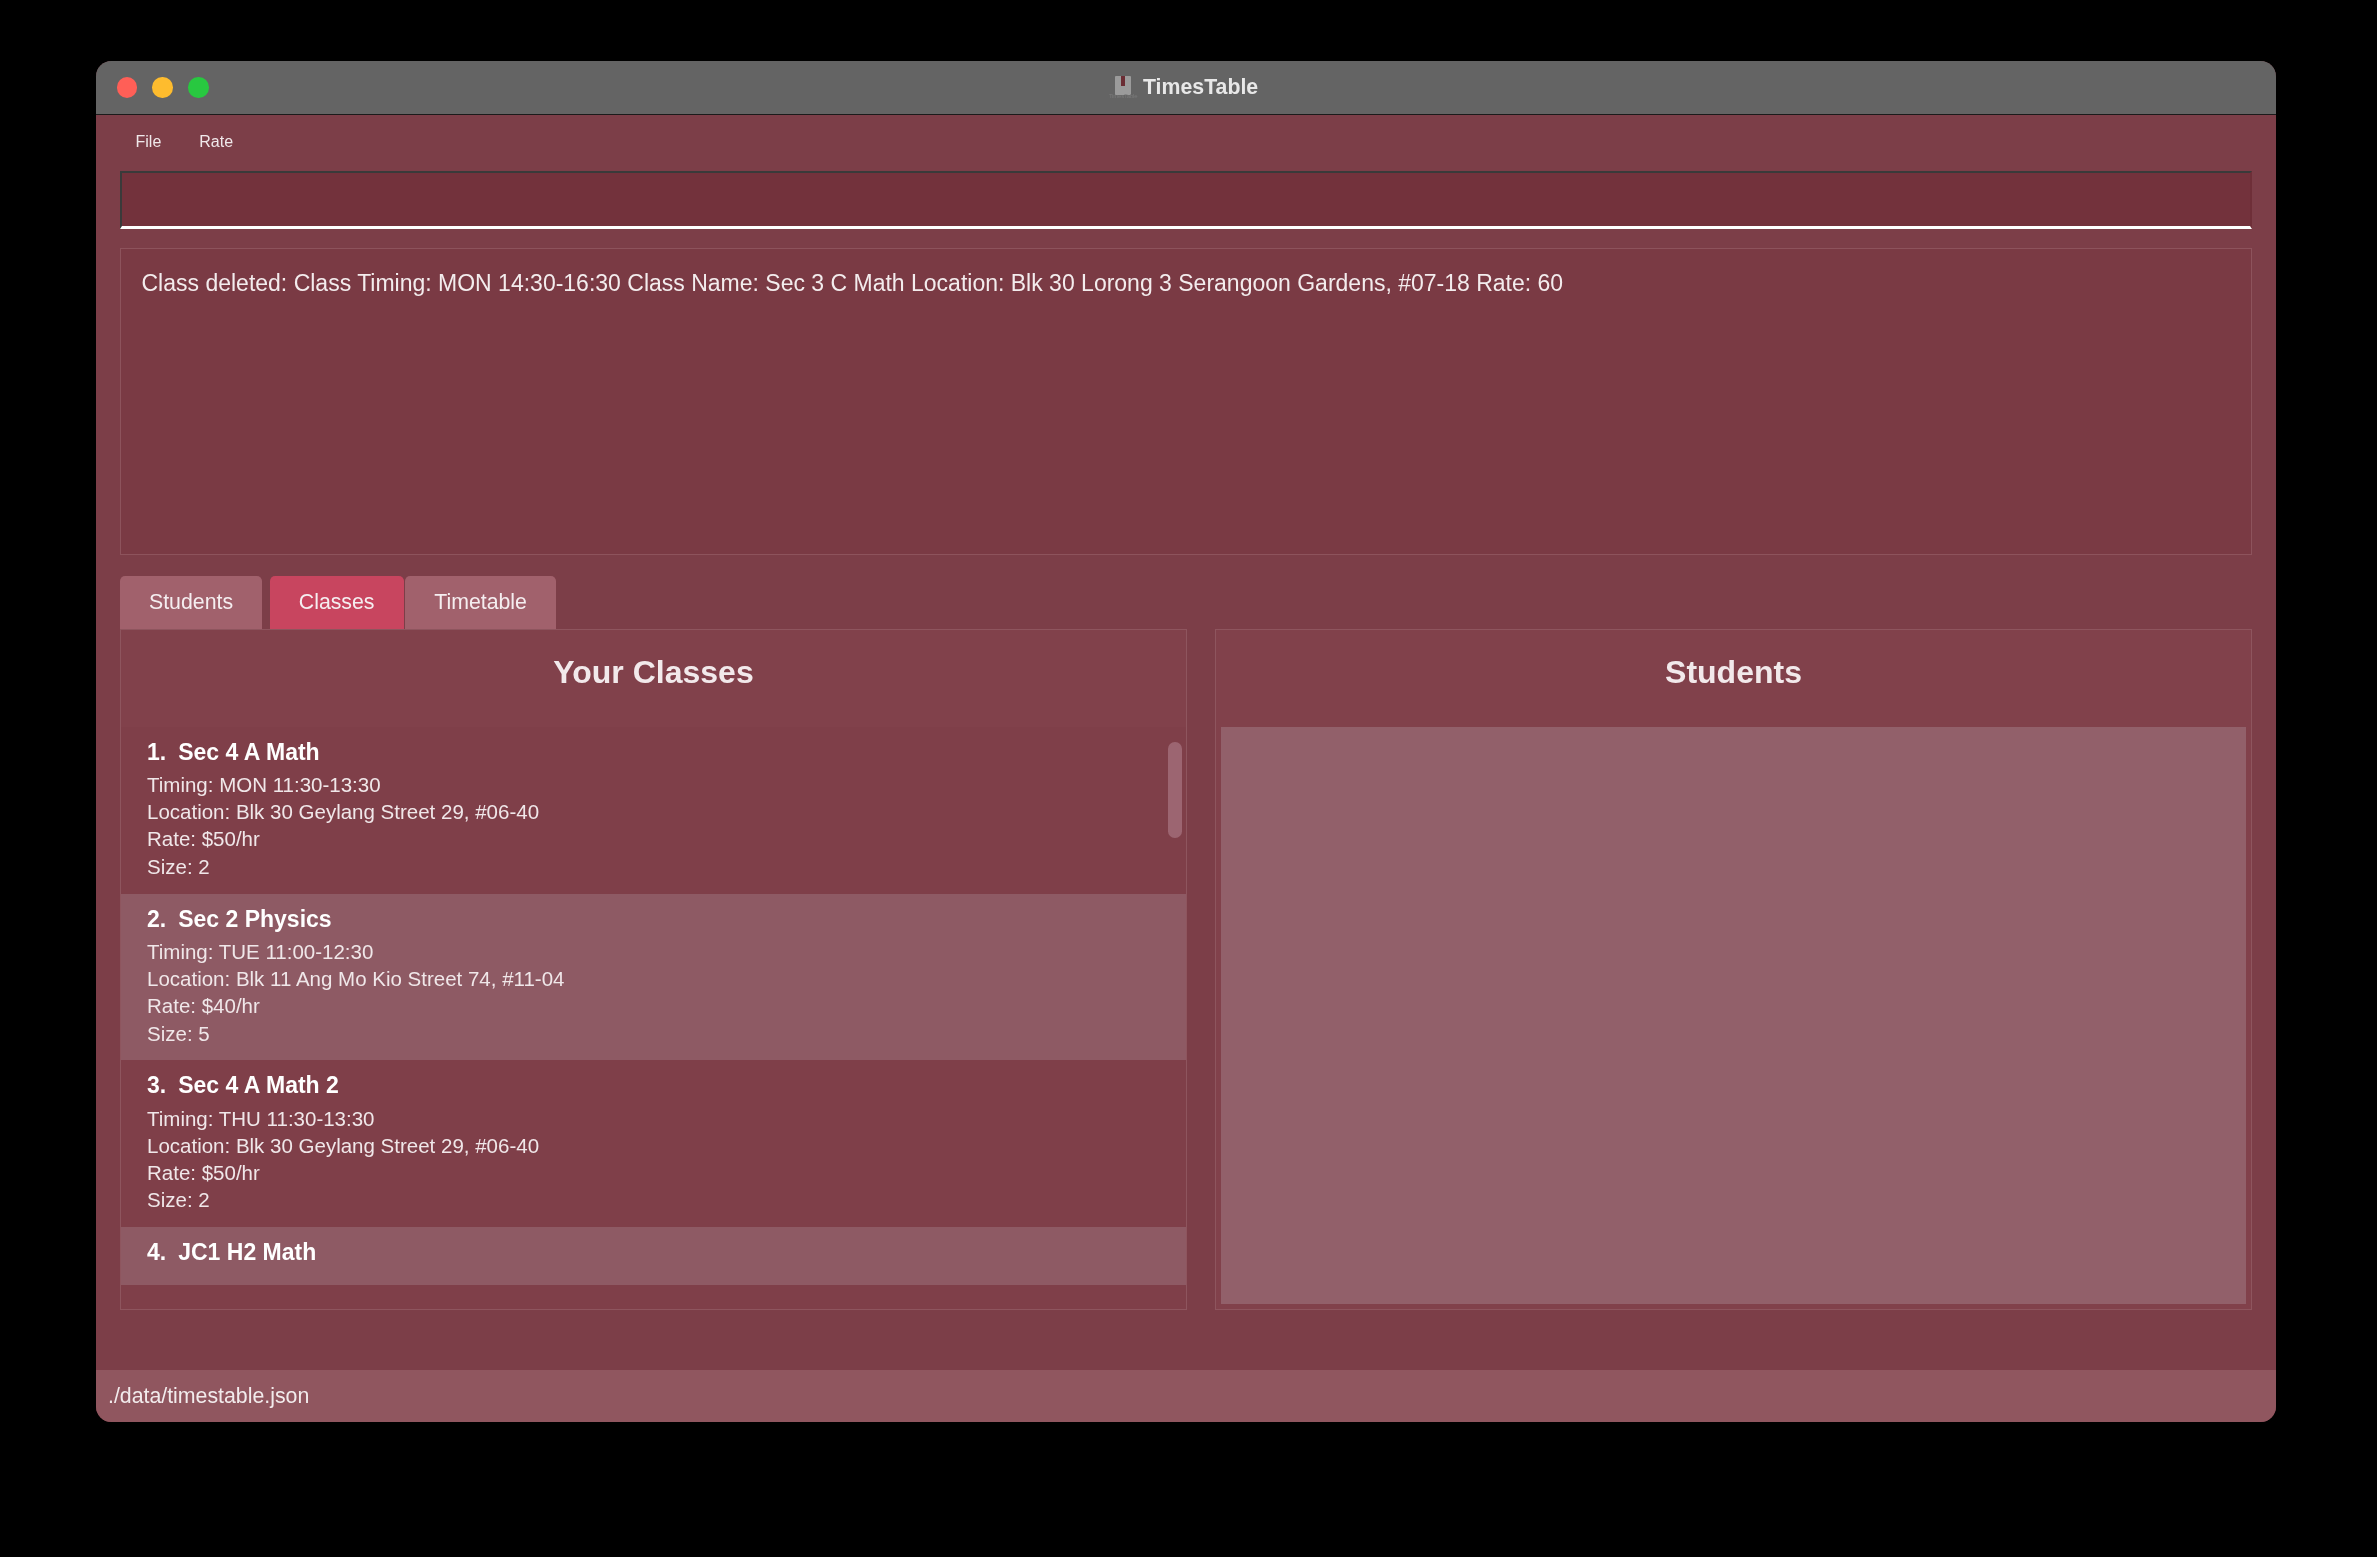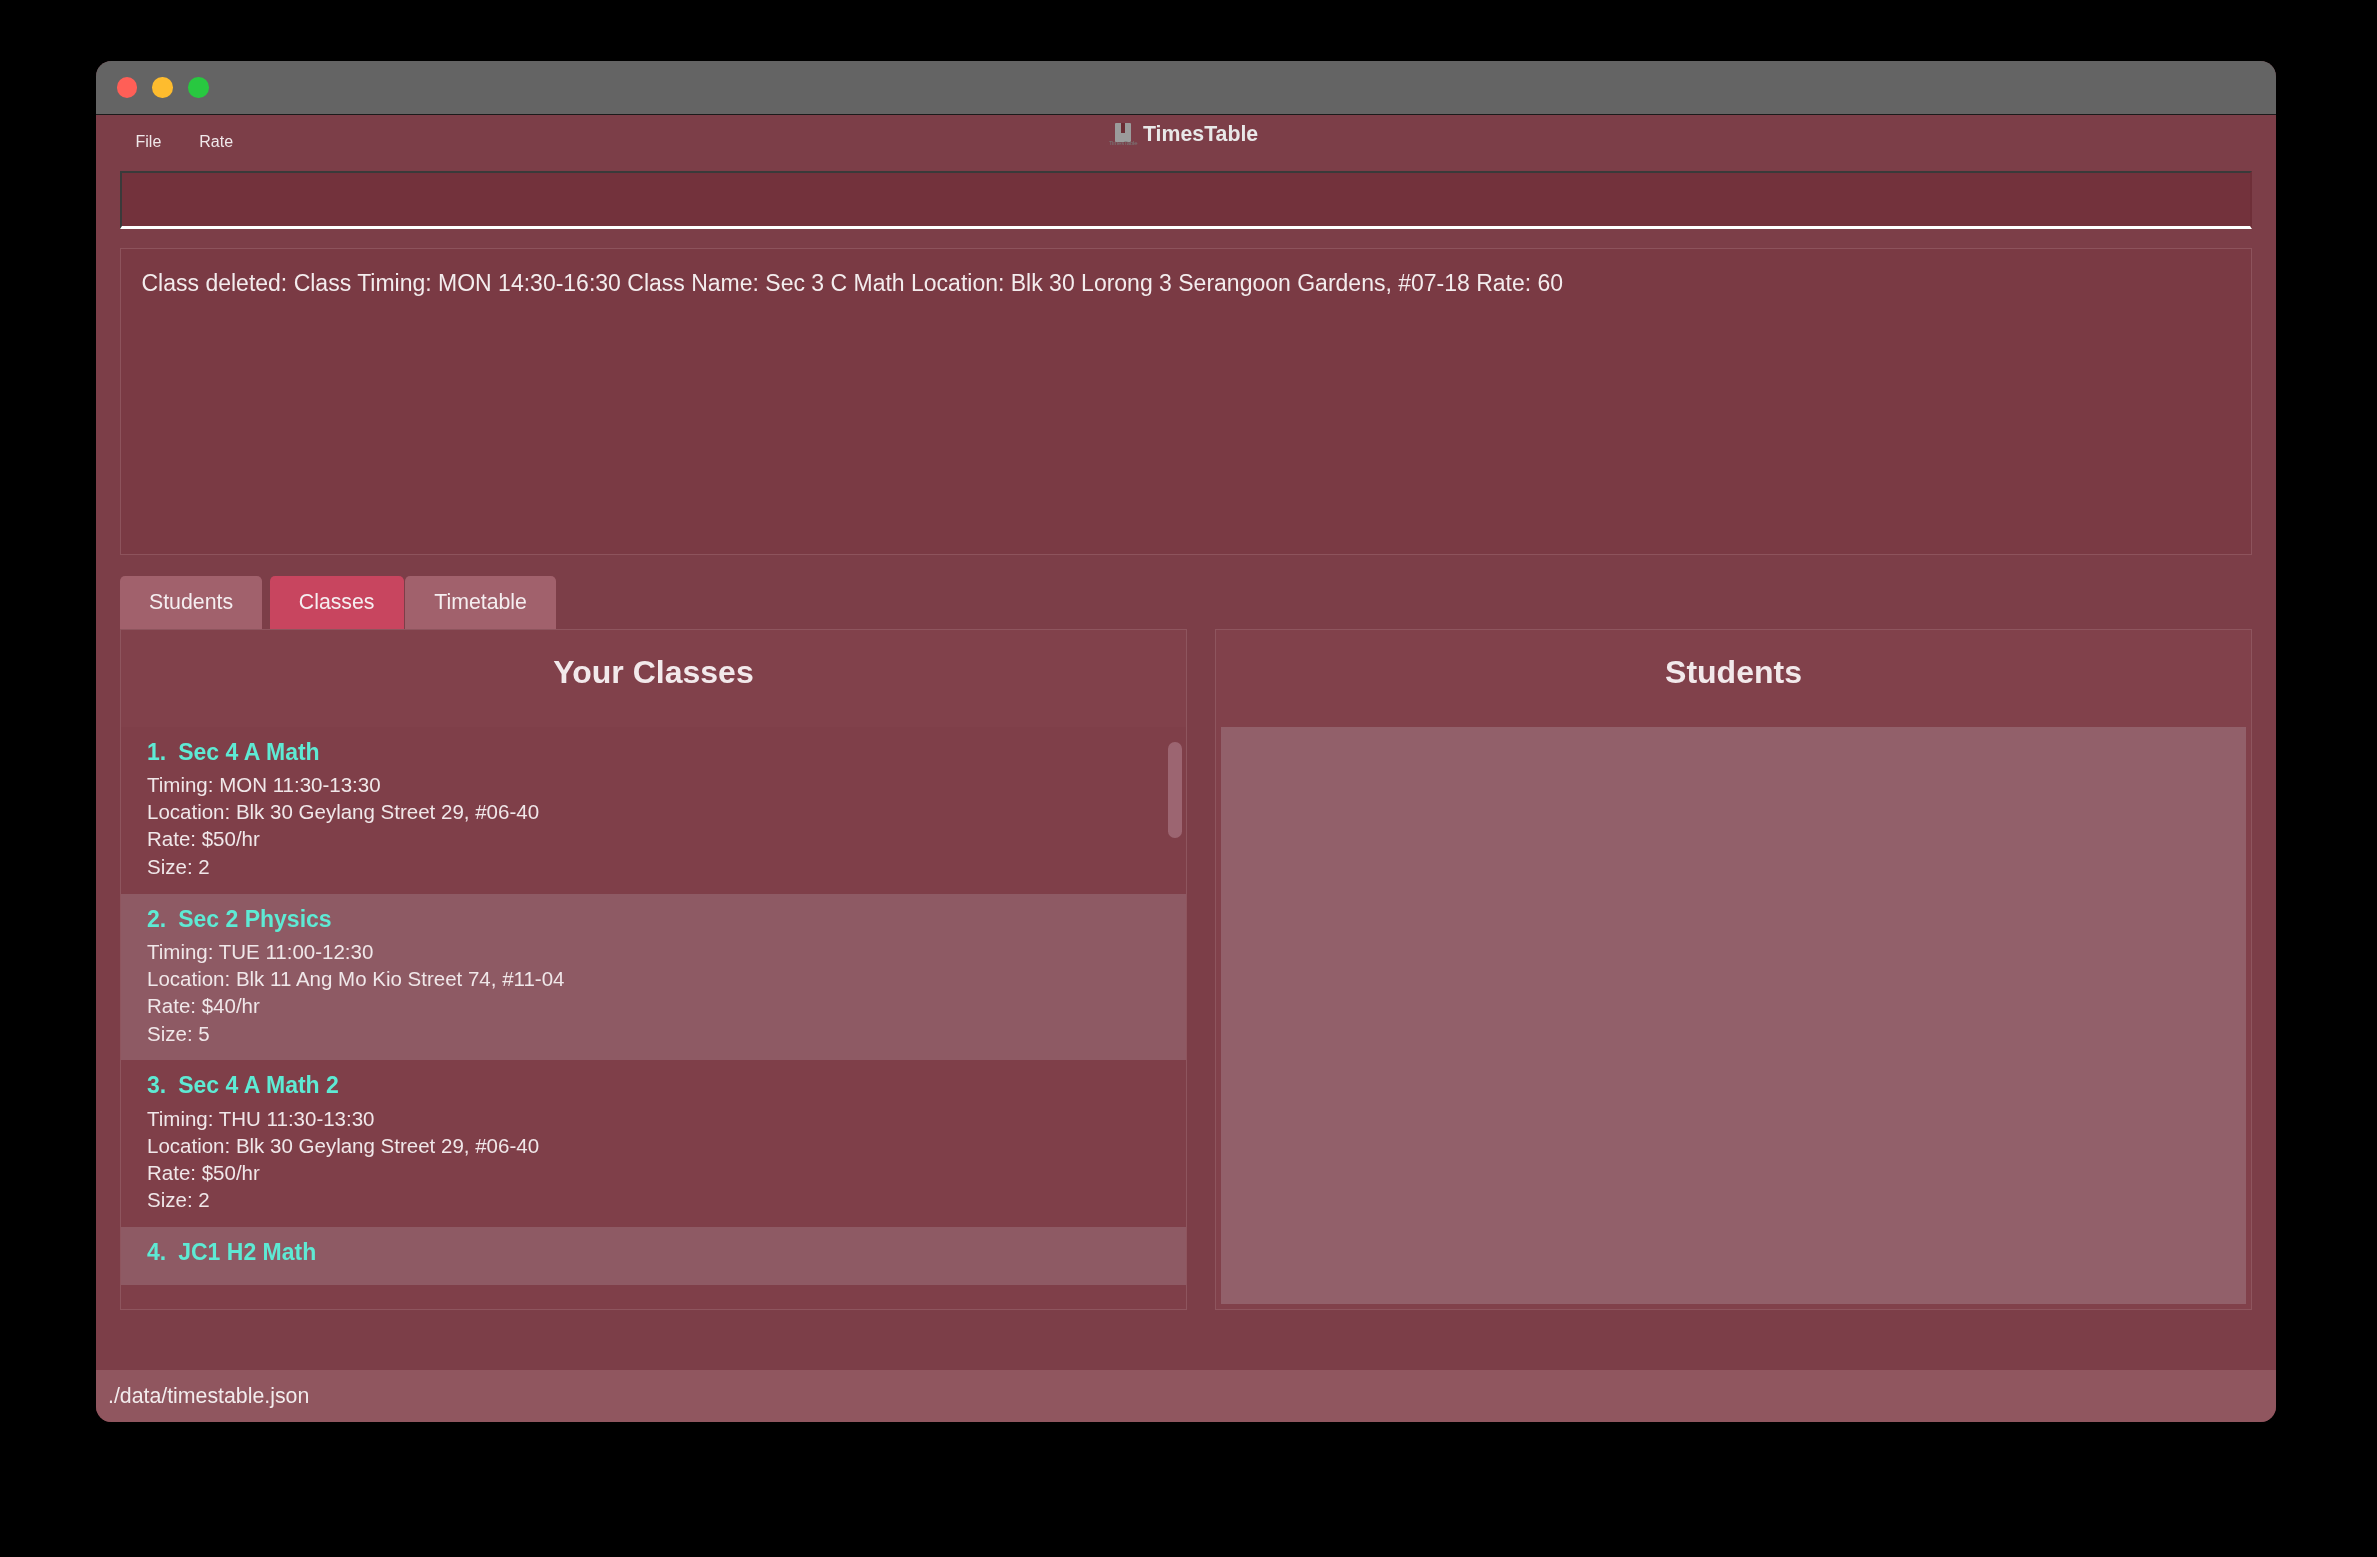--- a/index.html
+++ b/index.html
@@ -56,21 +56,20 @@
   .light.max    { background: #28c840; }
 
   .title-center {
     position: absolute;
     left: 0; right: 0; top: 0;
     height: 53px;
     display: flex;
     align-items: center;
     justify-content: center;
     gap: 10.2px;
-    margin-top: 47px;
   }
   .app-icon {
     position: relative;
     width: 19px;
     height: 24px;
     display: inline-block;
   }
   .app-icon .book {
     position: absolute;
     left: 1.7px; top: 0;
@@ -232,21 +231,21 @@
   }
 
   .class-item {
     padding: 12px 26px 13.7px 26px;
     box-sizing: border-box;
   }
   .class-item.alt { background: #8e5a64; }
   .class-item .ci-title {
     font-size: 23px;
     font-weight: bold;
-    color: #5eead4;
+    color: #ffffff;
     margin-bottom: 5.1px;
   }
   .class-item .ci-title .idx { margin-right: 12px; }
   .class-item .ci-line {
     font-size: 20.5px;
     color: #f0e7e9;
     line-height: 1.33;
   }
 
   .scrollbar-track {

